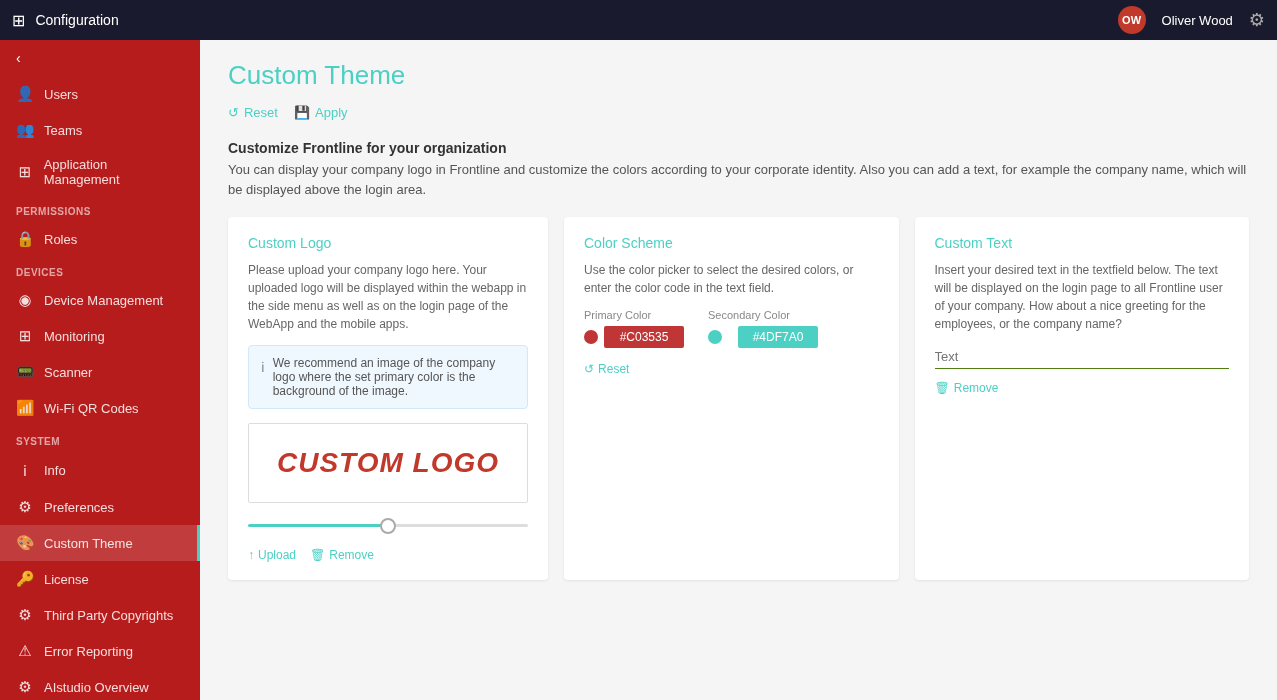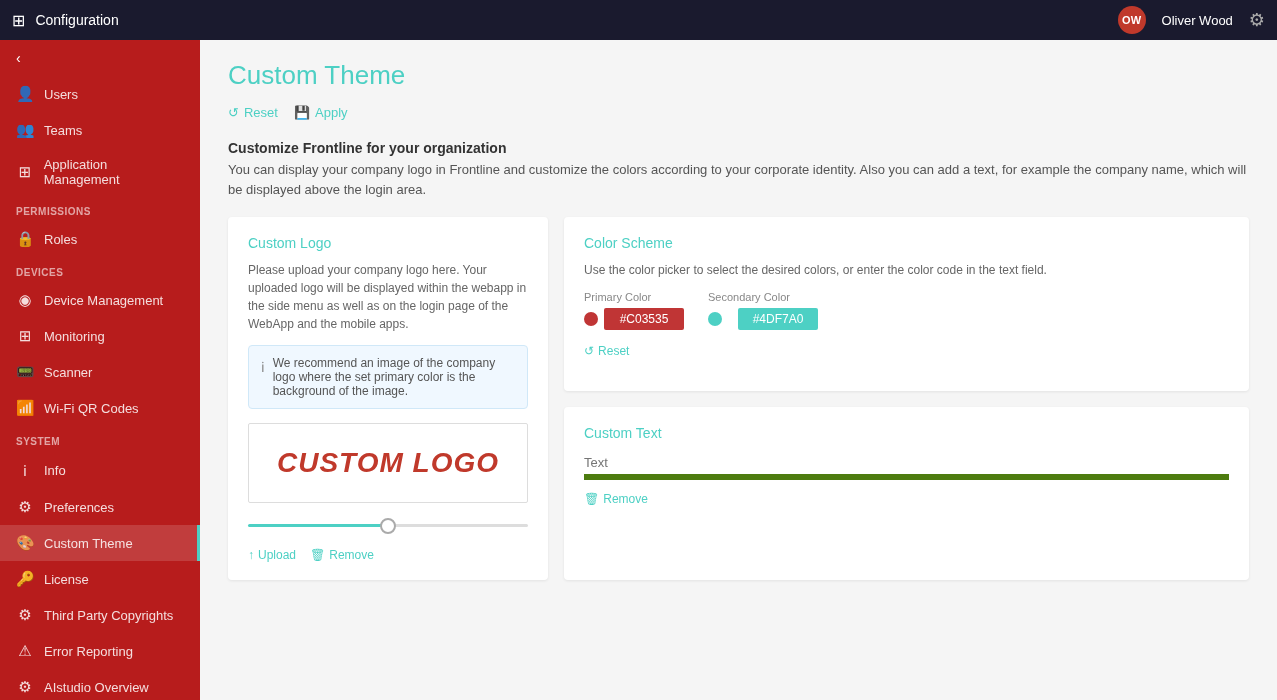--- a/index.html
+++ b/index.html
@@ -255,33 +255,33 @@
       cursor: pointer;
       background: none;
       border: none;
     }
 
     
     .text-card { }
     .text-input {
       width: 100%;
       border: none;
-      border-bottom: 6px solid #4d7c0f;
+      border-bottom: 1px solid #4d7c0f;
       padding: 4px 0;
       font-size: 13px;
       color: #333;
       background: transparent;
       outline: none;
       margin-bottom: 12px;
     }
 
     
     .right-col {
       display: flex;
-      flex-direction: column;
+      flex-direction: row;
       gap: 16px;
       flex: 1;
     }
 
     .sidebar-active-indicator {
       position: absolute;
       right: 0;
       top: 0;
       width: 3px;
       height: 100%;
@@ -449,20 +449,21 @@
               </div>
             </div>
             <button class="reset-link">
               <span>↺</span>
               <span>Reset</span>
             </button>
           </div>
 
           <div class="card text-card">
             <div class="card-title">Custom Text</div>
+            <p class="card-desc">Insert your desired text in the textfield below. The text will be displayed on the login page to all Frontline user of your company. How about a nice greeting for the employees, or the company name?</p>
             <input type="text" class="text-input" placeholder="Text" style="">
             <div class="card-actions">
               <button class="action-btn remove">
                 <span>🗑</span>
                 <span>Remove</span>
               </button>
             </div>
           </div>
         </div>
       </div>

